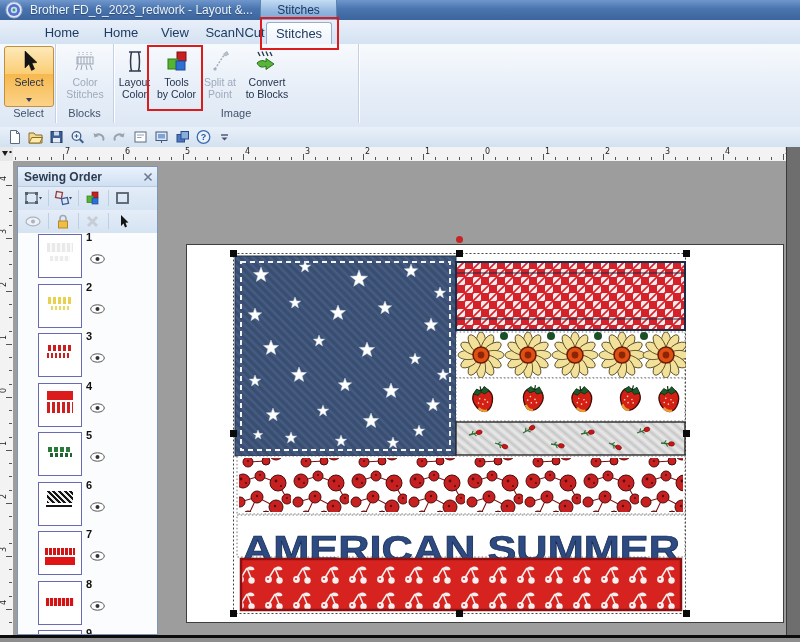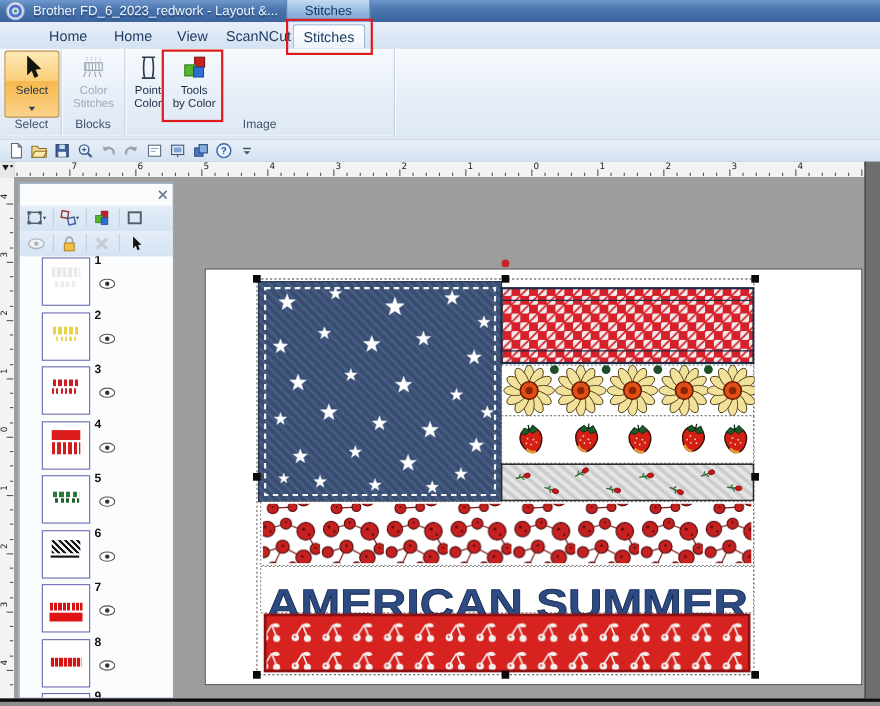--- a/index.html
+++ b/index.html
@@ -162,33 +162,54 @@
     <div class="glabel" data-interactable="false">Blocks</div>
   </div>
 
   <div class="group" style="left:114px;width:244px" data-interactable="false">
     <div class="bigbtn" style="left:2px;width:35px" data-interactable="true">
       <span class="bicon" data-interactable="false">
         <svg width="24" height="26" viewBox="0 0 24 26">
           <path d="M6 3 h12 M6 22 h12 M8.5 3 c-1.3 5 -1.3 14 0 19 M15.5 3 c1.3 5 1.3 14 0 19" stroke="#2e3a4e" fill="none" stroke-width="1.5"></path>
         </svg>
       </span>
-      <span class="bline" data-interactable="false">Point</span>
+      <span class="bline" data-interactable="false">Layout</span>
       <span class="bline" data-interactable="false">Color</span>
     </div>
     <div class="bigbtn" style="left:38px;width:47px" data-interactable="true">
       <span class="bicon" data-interactable="false">
         <svg width="26" height="26" viewBox="0 0 26 26">
           <rect x="13" y="3" width="9" height="9" fill="#c81f1f" stroke="#7c1212"></rect>
           <rect x="4" y="10" width="10" height="10" fill="#56b52e" stroke="#2f7a16"></rect>
           <rect x="12" y="12" width="9" height="9" fill="#2f6fd4" stroke="#1c4a9c"></rect>
         </svg>
       </span>
       <span class="bline" data-interactable="false">Tools</span>
       <span class="bline" data-interactable="false">by Color</span>
+    </div>
+    <div class="bigbtn disabled" style="left:87px;width:36px" data-interactable="true">
+      <span class="bicon" data-interactable="false">
+        <svg width="24" height="26" viewBox="0 0 24 26">
+          <path d="M7 20 L16 6" stroke="#a3adbb" stroke-width="1.5" stroke-dasharray="2 1.5" fill="none"></path>
+          <path d="M15.5 5 l3.5 -2.5 1.5 3 -3.5 1.5 z" fill="#b9c1cc" stroke="#97a1b0" stroke-width="0.6"></path>
+          <circle cx="7" cy="20" r="1.6" fill="#a3adbb"></circle>
+        </svg>
+      </span>
+      <span class="bline" data-interactable="false">Split at</span>
+      <span class="bline" data-interactable="false">Point</span>
+    </div>
+    <div class="bigbtn" style="left:125px;width:54px" data-interactable="true">
+      <span class="bicon" data-interactable="false">
+        <svg width="28" height="26" viewBox="0 0 28 26">
+          <path d="M5 3 l2 4 M9 2.5 l2 4.5 M13 2.5 l2 4.5 M17 3 l2 4" stroke="#2c3850" stroke-width="1.4" fill="none"></path>
+          <path d="M4 14 c3 -3 7 -3 9 -1 l0 -3.5 8 5.5 -8 5.5 0 -3.5 c-3 2 -7 1.5 -9 -3 z" fill="#57b53a" stroke="#2c6e1c" stroke-width="1"></path>
+        </svg>
+      </span>
+      <span class="bline" data-interactable="false">Convert</span>
+      <span class="bline" data-interactable="false">to Blocks</span>
     </div>
     <div class="glabel" data-interactable="false">Image</div>
   </div>
 </div>
 
 <div class="annbox" id="ann-tab" style="left: 260px; top: 17px; width: 75px; height: 29px; border-color: rgb(220, 28, 28);" data-interactable="false"></div>
 <div class="annbox" id="ann-divide" style="left: 147px; top: 45px; width: 52px; height: 62px; border-color: rgb(220, 28, 28);" data-interactable="false"></div>
 
 <div class="abs" id="qat" data-interactable="false">
     <svg viewBox="0 0 16 16" class="qicon" data-interactable="true" style="left: 6px;">
@@ -702,20 +723,21 @@
 <div class="abs handle" style="left:683px;top:430px" data-interactable="true"></div>
 <div class="abs handle" style="left:230px;top:610px" data-interactable="true"></div>
 <div class="abs handle" style="left:456px;top:610px" data-interactable="true"></div>
 <div class="abs handle" style="left:683px;top:610px" data-interactable="true"></div>
 <div class="abs" id="reddot" data-interactable="true"></div>
 
 <div class="abs" id="rightedge" data-interactable="false"></div>
 <div class="abs" id="bottomedge" data-interactable="false"></div>
 
 <div class="abs" id="panel" data-interactable="false">
+  <div id="ptitle" data-interactable="false">Sewing Order</div>
   <svg class="abs" id="pclose" data-interactable="true" viewBox="0 0 10 10">
     <path d="M1.5 1.5 L8.5 8.5 M8.5 1.5 L1.5 8.5" stroke="#6b7a90" stroke-width="1.6"></path>
   </svg>
   <div class="ptools" id="ptools1" data-interactable="false">
     <svg class="pico" style="left:6px" data-interactable="true" viewBox="0 0 18 17">
       <rect x="2" y="3" width="11" height="10" fill="none" stroke="#55606e" stroke-width="1.3"></rect>
       <rect x="1" y="2" width="3" height="3" fill="#55606e"></rect>
         <rect x="11" y="2" width="3" height="3" fill="#55606e"></rect>
       <rect x="1" y="11" width="3" height="3" fill="#55606e"></rect>
         <rect x="11" y="11" width="3" height="3" fill="#55606e"></rect>

